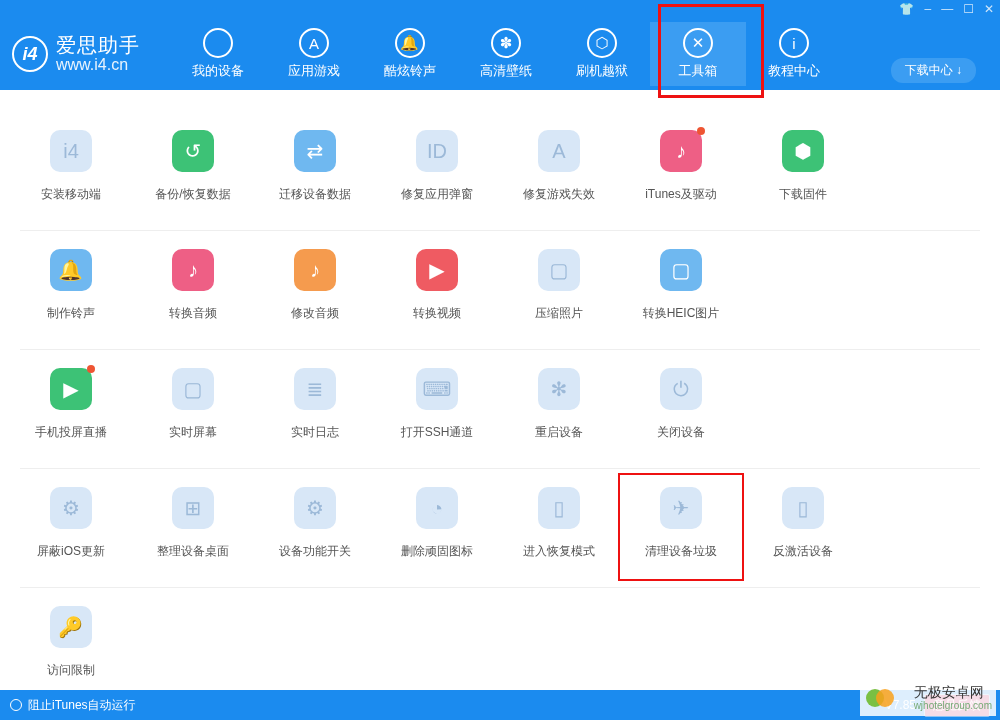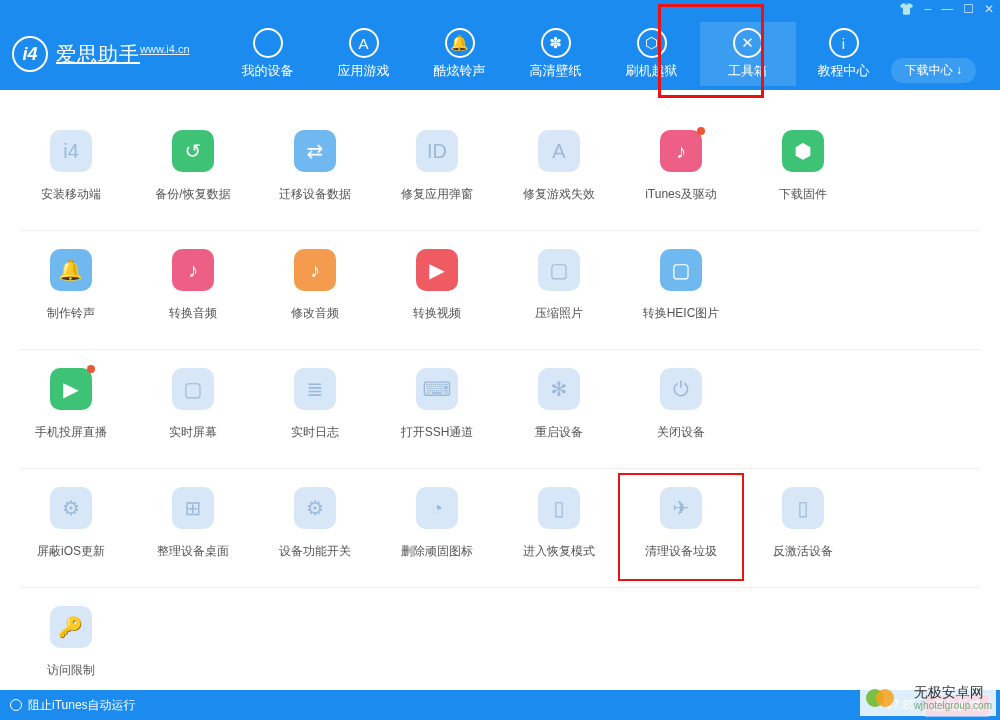--- a/index.html
+++ b/index.html
@@ -4,23 +4,23 @@
 <style>
 * { margin: 0; padding: 0; box-sizing: border-box; font-family: "Microsoft YaHei", Arial, sans-serif; }
 body { width: 1000px; height: 720px; background: #fff; overflow: hidden; position: relative; }
 
 .titlebar { height: 18px; background: #1b8bef; display: flex; justify-content: flex-end; align-items: center; padding-right: 6px; gap: 10px; }
 .titlebar span { color: #cfe6fa; font-size: 12px; cursor: pointer; }
 
 .header { height: 72px; background: #1b8bef; display: flex; align-items: center; padding: 0 12px; position: relative; }
 .logo { display: flex; align-items: center; gap: 8px; color: #fff; }
 .logo-badge { width: 36px; height: 36px; border: 2px solid #fff; border-radius: 50%; display: flex; align-items: center; justify-content: center; font-weight: bold; font-style: italic; font-size: 18px; }
-.logo-text { display: flex; flex-direction: row; line-height: 1.1; text-decoration: underline; }
+.logo-text { display: flex; flex-direction: column; line-height: 1.1; }
 .logo-cn { font-size: 20px; font-weight: 500; letter-spacing: 1px; }
-.logo-en { font-size: 11px; opacity: .9; }
+.logo-en { font-size: 16px; opacity: .9; }
 
 .nav { display: flex; margin-left: 30px; }
 .nav-item { width: 96px; display: flex; flex-direction: column; align-items: center; color: #fff; cursor: pointer; padding: 6px 0; }
 .nav-item.active { background: #3b9df2; }
 .nav-icon { width: 30px; height: 30px; border: 2px solid #fff; border-radius: 50%; display: flex; align-items: center; justify-content: center; font-size: 15px; margin-bottom: 4px; }
 .nav-label { font-size: 13px; }
 .red-box-top { position: absolute; border: 3px solid #e11; pointer-events: none; }
 
 .dl-center { position: absolute; right: 24px; top: 40px; background: #3b9df2; color: #fff; font-size: 12px; padding: 4px 14px; border-radius: 12px; cursor: pointer; }
 

